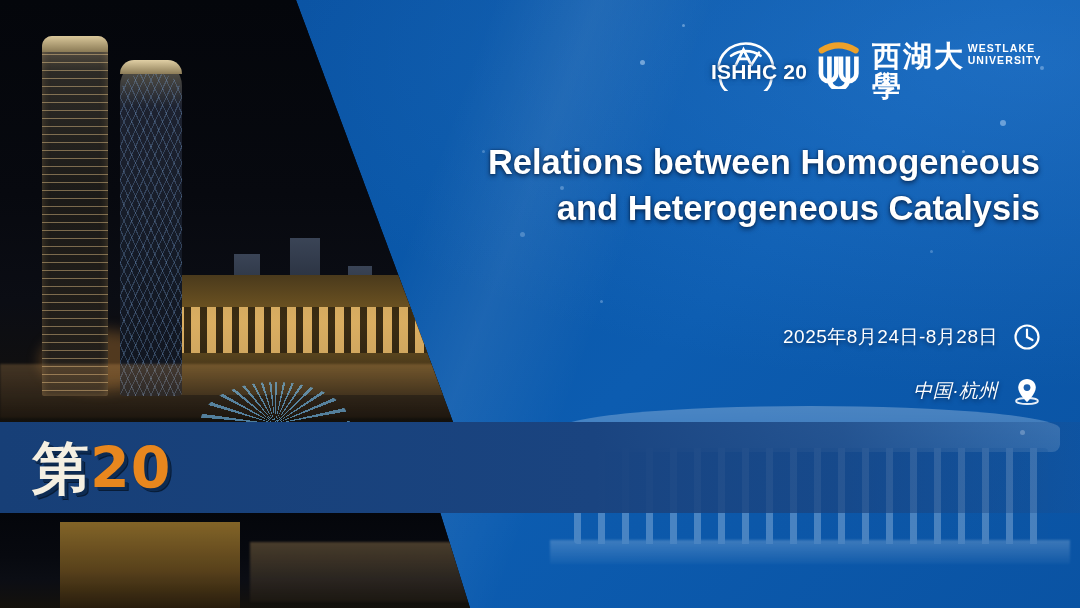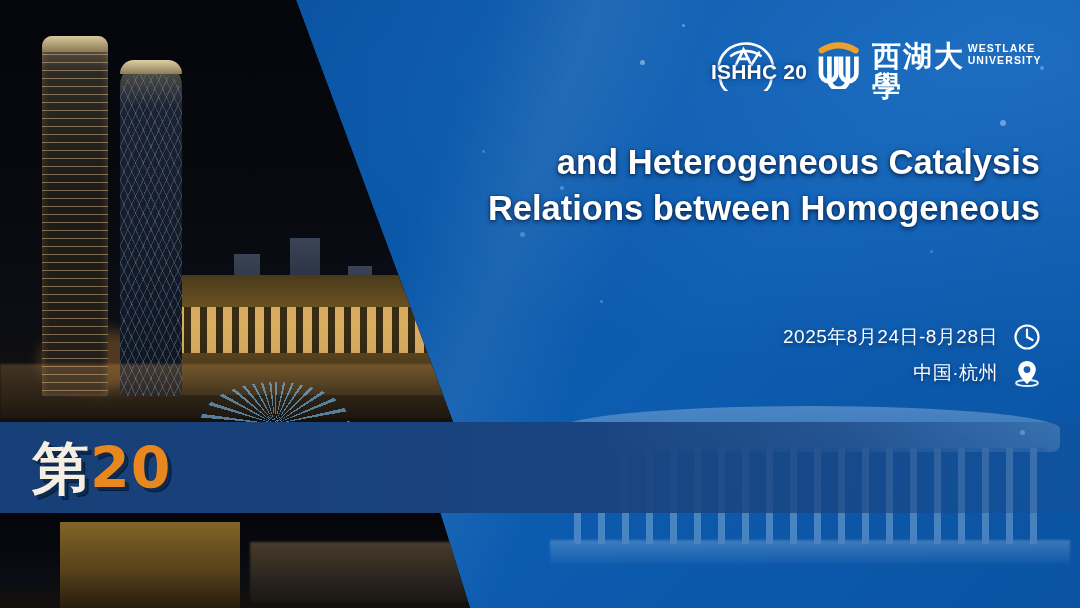--- a/index.html
+++ b/index.html
@@ -91,21 +91,21 @@
   .wcn .en{color:#fff;font-size:10.5px;font-weight:bold;letter-spacing:1.1px;margin-top:1px;}
   
   .title{position:absolute;right:40px;top:140px;width:670px;text-align:right;
     color:#fff;font-weight:bold;font-size:34.5px;line-height:1.32;
     text-shadow:0 2px 5px rgba(0,20,50,.75), 0 0 2px rgba(0,20,50,.6);}
   .title .num{color:#eaa62e;}
   .title .sup{color:#eaa62e;font-size:20px;vertical-align:super;}
   
   .meta{position:absolute;right:38px;top:322px;text-align:right;color:#fff;}
   .meta .row{display:flex;align-items:center;justify-content:flex-end;gap:14px;}
-  .meta .row + .row{margin-top:6px;}
+  .meta .row + .row{margin-top:24px;font-style:italic;}
   .meta .t{font-size:19px;letter-spacing:.5px;
     text-shadow:0 2px 4px rgba(0,20,50,.6);}
   .ic{width:30px;height:30px;flex:0 0 30px;}
   
   .band{position:absolute;left:0;top:422px;width:1080px;height:91px;
     background:linear-gradient(90deg,#173f77 0%,#1a4480 55%,rgba(26,68,128,.72) 78%,rgba(30,78,142,.22) 100%);}
   .cn-title{position:absolute;left:32px;top:428px;display:flex;align-items:center;
     font-family:"DejaVu Sans","Liberation Sans",sans-serif;
     font-weight:bold;font-size:57px;line-height:80px;letter-spacing:1px;
     color:#f4efe2;
@@ -202,22 +202,22 @@
       </div>
       <div class="wcn">
         <div class="cn">西湖大學</div>
         <div class="en">WESTLAKE UNIVERSITY</div>
       </div>
     </div>
 
   </div>
 
   <div class="title">
+    <div>Relations between Homogeneous</div>
     <div>and Heterogeneous Catalysis</div>
-    <div>Relations between Homogeneous</div>
   </div>
 
   <div class="meta">
     <div class="row">
       <div class="t">2025年8月24日-8月28日</div>
       <svg class="ic" viewBox="0 0 30 30">
         <circle cx="15" cy="15" r="11.5" fill="none" stroke="#fff" stroke-width="2.2"></circle>
         <path d="M15 7.5 L15 15 L20.5 18" fill="none" stroke="#fff" stroke-width="2.2" stroke-linecap="round"></path>
       </svg>
     </div>

